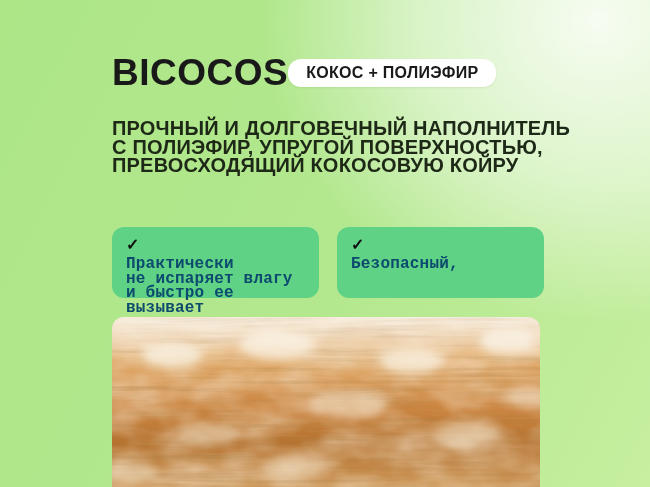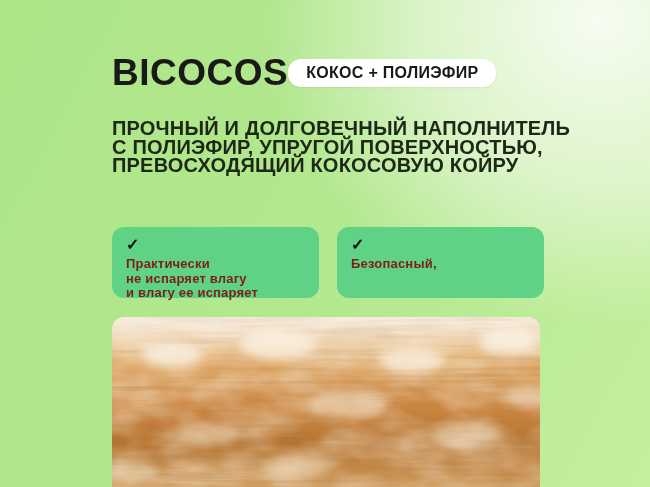--- a/index.html
+++ b/index.html
@@ -76,25 +76,26 @@
     padding: 10px 14px 0 14px;
   }
   .check-icon {
     font-size: 16px;
     font-weight: 900;
     line-height: 1;
     color: #101010;
   }
   .feature-text {
     margin-top: 4px;
-    font-size: 13px;
+    font-size: 16px;
     font-weight: 600;
     line-height: 14.6px;
     letter-spacing: 0.2px;
-    color: #7f1d1d;
+    color: #0c4a6e;
+    font-family: Liberation Mono, monospace;
   }
 
   .photo-frame {
     position: absolute;
     left: 112px;
     top: 317px;
     width: 428px;
     height: 170px;
     border-radius: 12px 12px 0 0;
     overflow: hidden;
@@ -117,21 +118,21 @@
     <div>ПРЕВОСХОДЯЩИЙ КОКОСОВУЮ КОЙРУ</div>
   </div>
 
   <div class="cards-row">
 
     <div class="feature-card">
       <div class="check-icon">✓</div>
       <div class="feature-text">
         <div>Практически</div>
         <div>не испаряет влагу</div>
-        <div>и влагу ее испаряет</div>
+        <div>и быстро ее вызывает</div>
       </div>
     </div>
 
     <div class="feature-card">
       <div class="check-icon">✓</div>
       <div class="feature-text">
         <div>Безопасный,</div>
       </div>
     </div>
 

